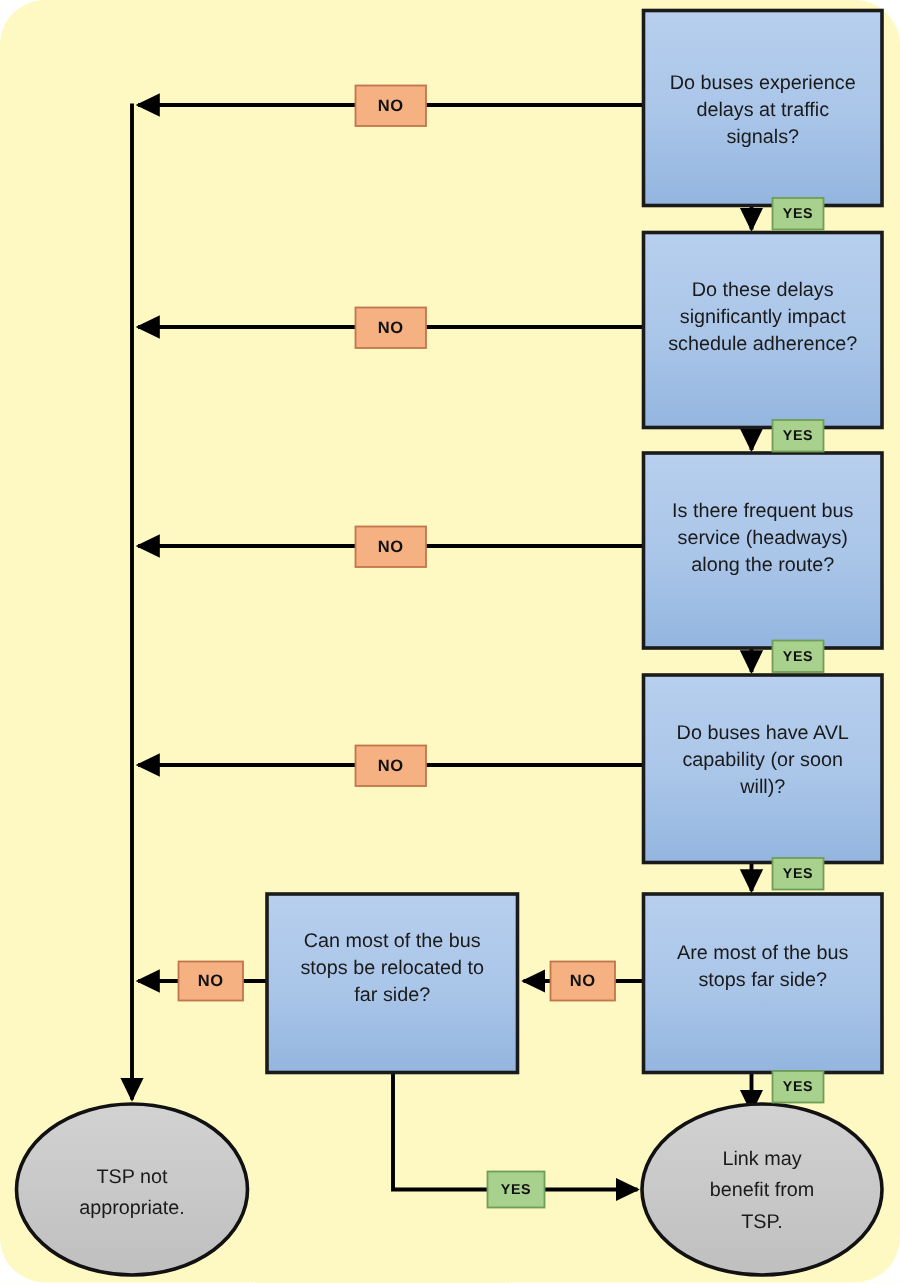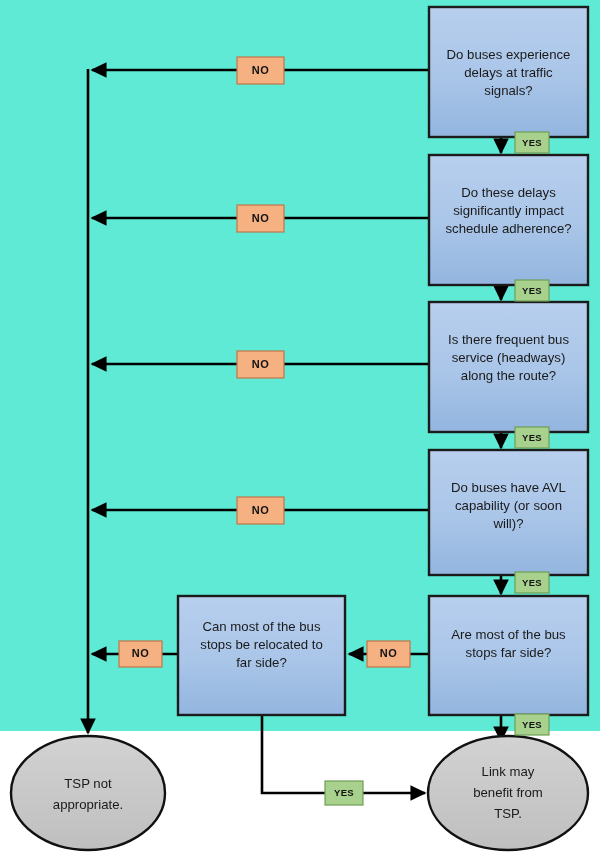--- a/index.html
+++ b/index.html
@@ -9,22 +9,23 @@
   }
   body {
     width: 600px;
     height: 855px;
     font-family: "Liberation Sans", sans-serif;
     overflow: hidden;
   }
   #flowchart-root {
     position: relative;
     width: 600px;
-    height: 731px;
-    background: #5eead4;
+    height: 855px;
+    background: #fef9c3;
+    border-radius: 30px;
   }
   svg.flow-canvas {
     position: absolute;
     left: 0;
     top: 0;
     width: 600px;
     height: 855px;
   }
   .node-text {
     font-family: "Liberation Sans", sans-serif;

